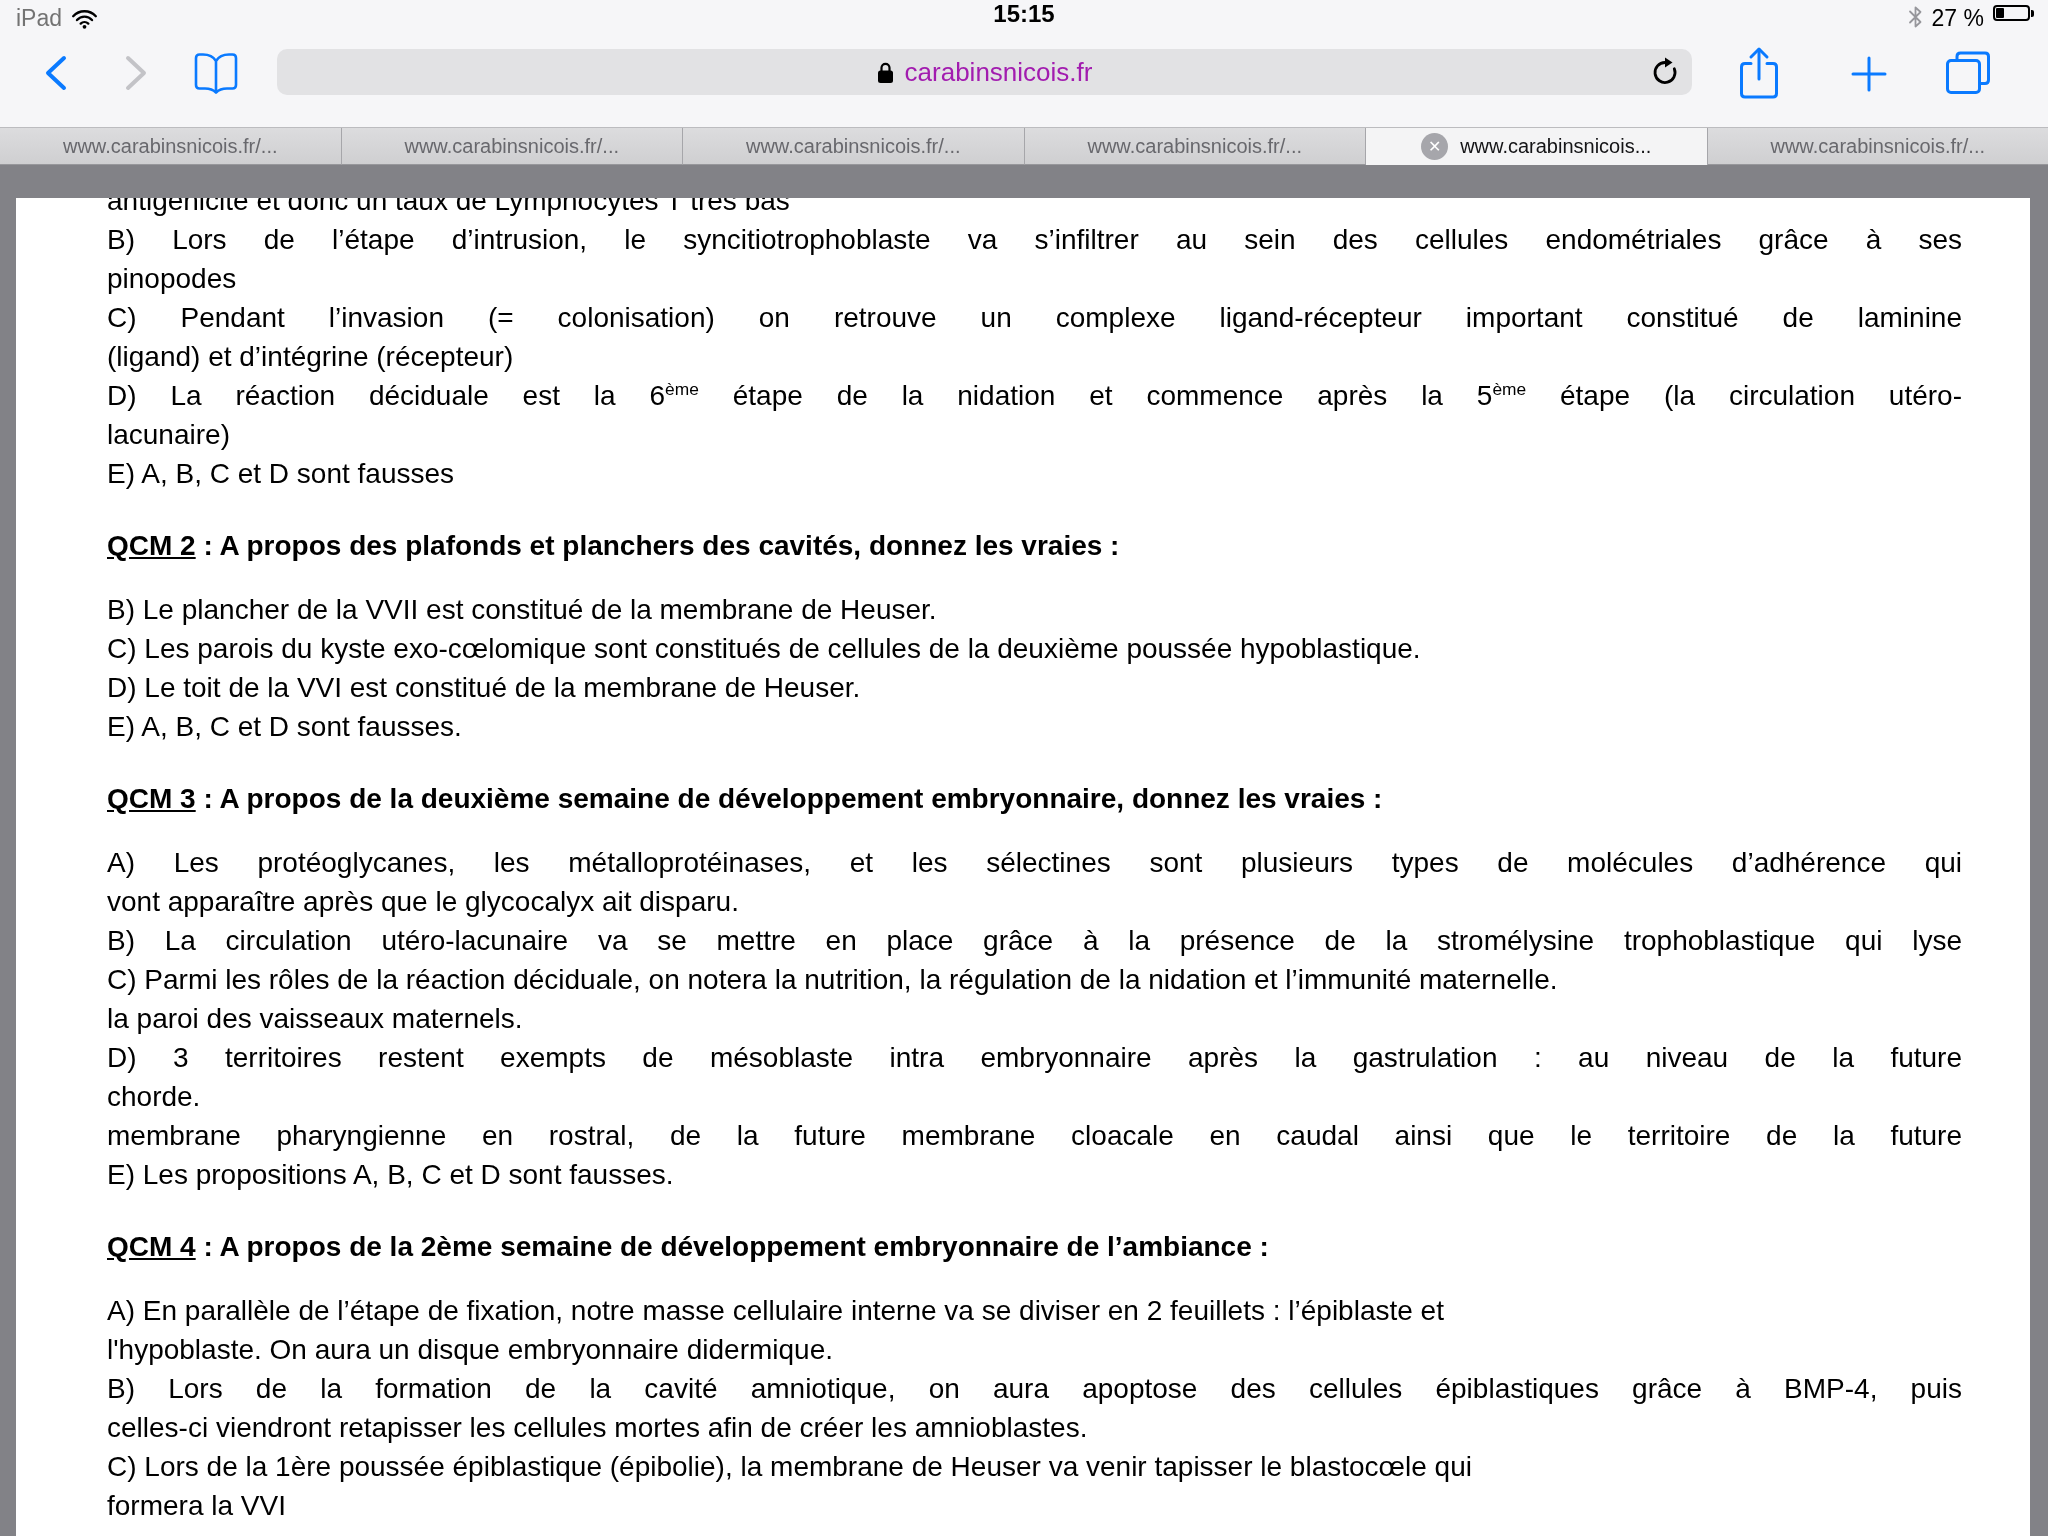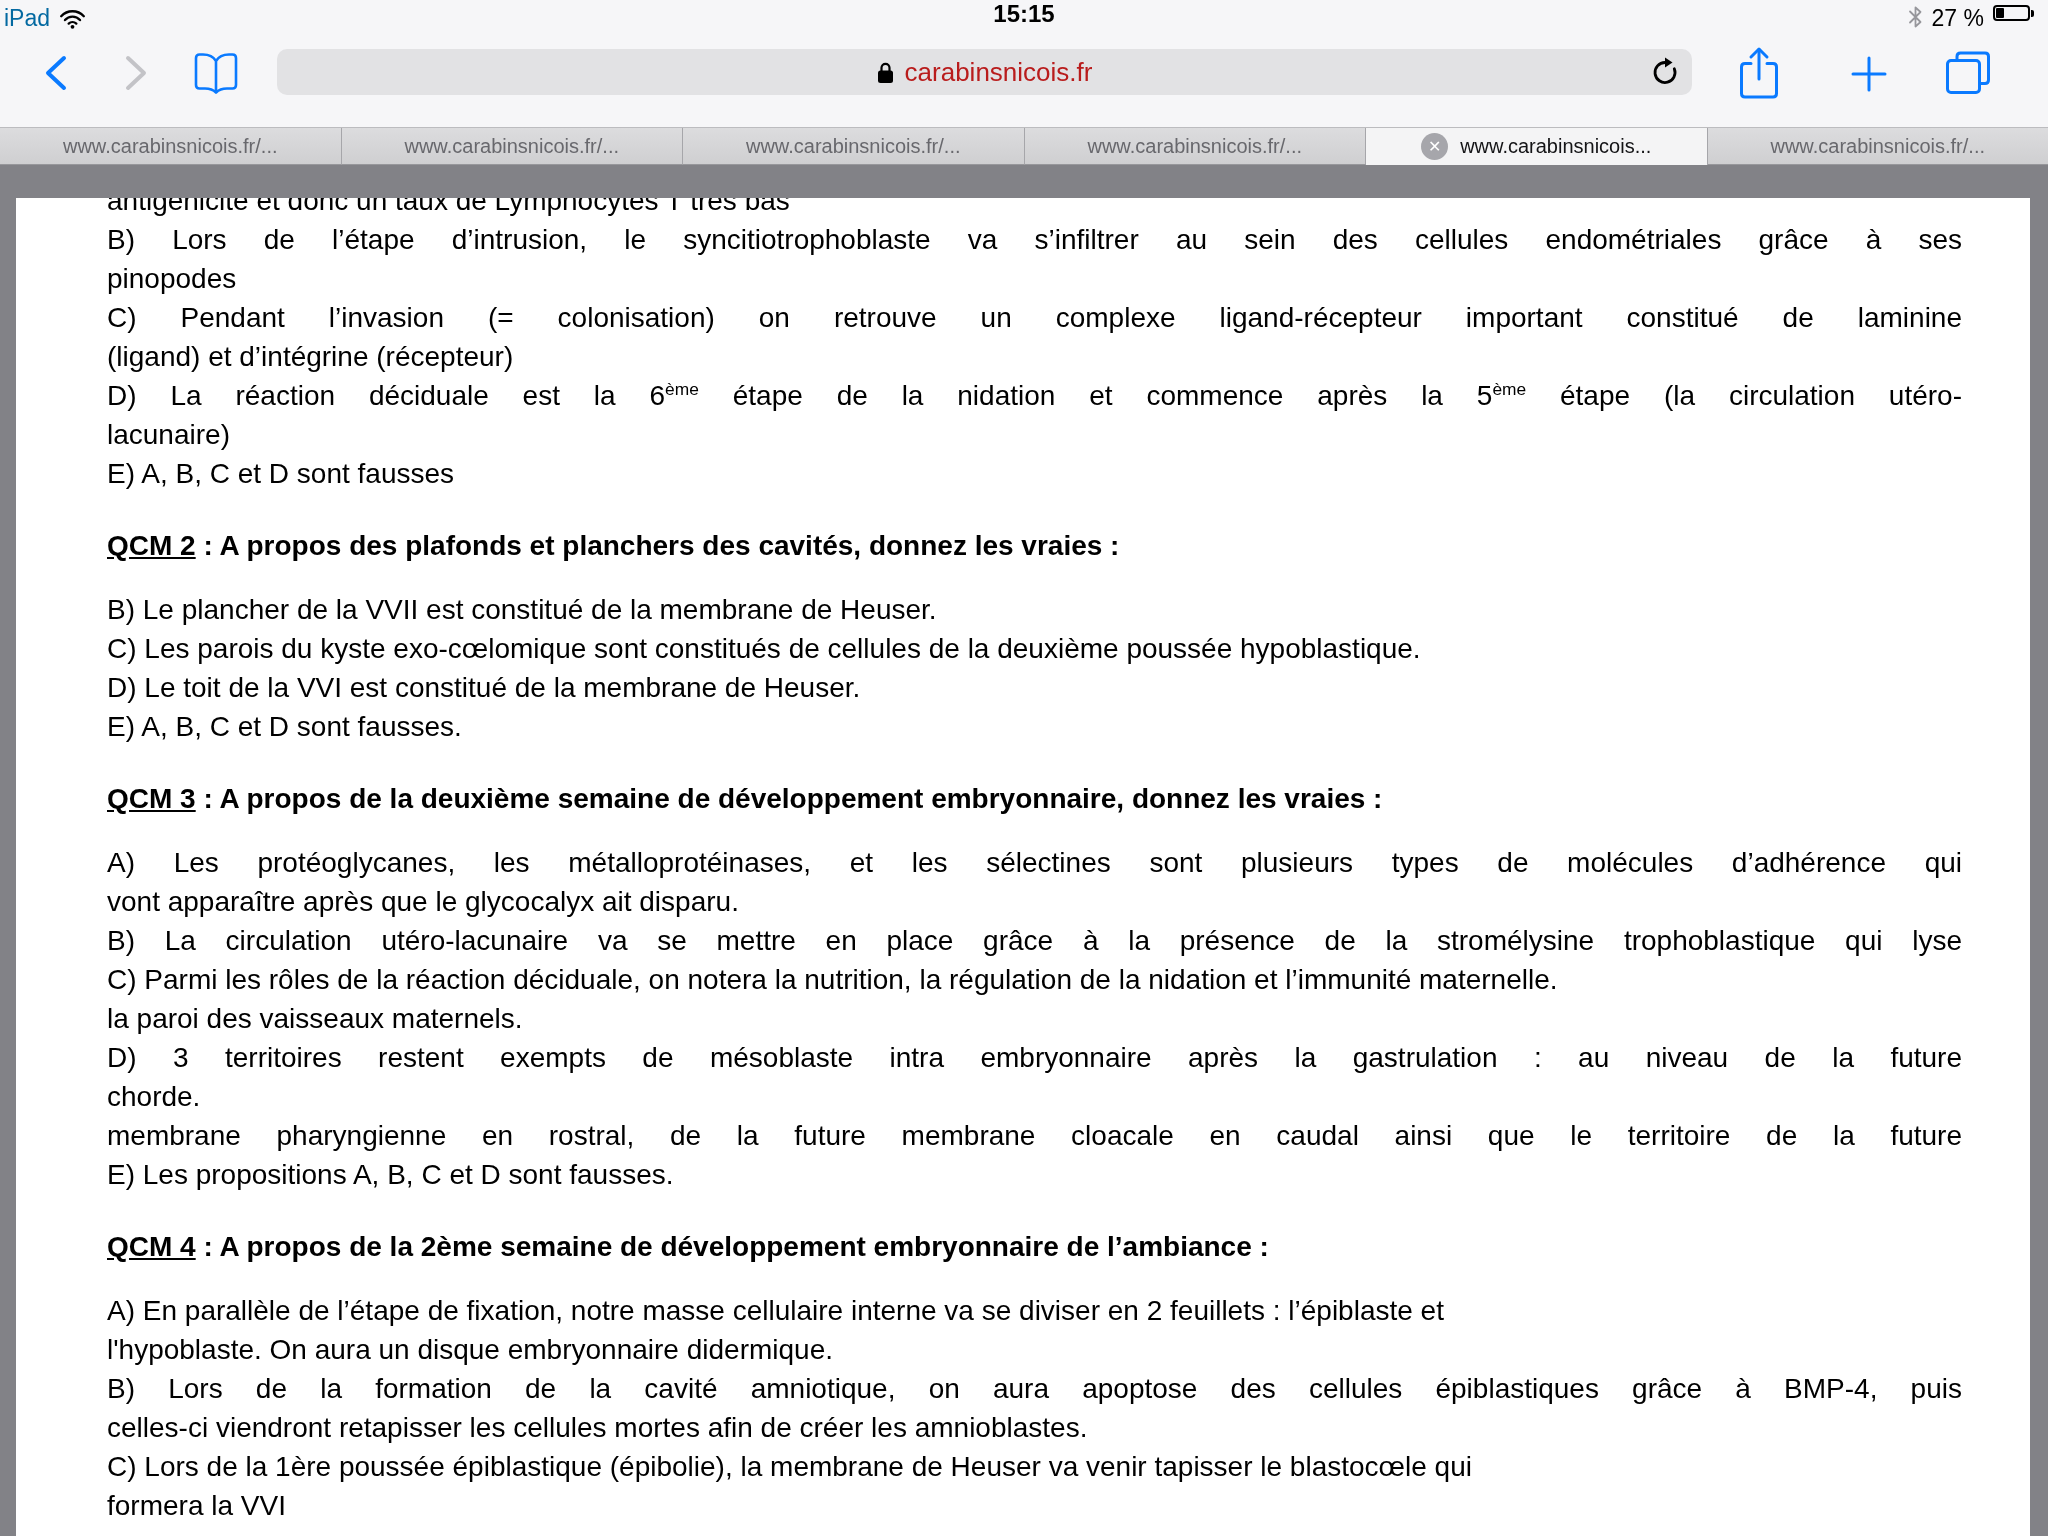--- a/index.html
+++ b/index.html
@@ -5,36 +5,36 @@
   * { margin:0; padding:0; box-sizing:border-box; }
   html,body { width:2048px; height:1536px; overflow:hidden; }
   body {
     font-family:"Liberation Sans","DejaVu Sans",sans-serif;
     background:#828287;
     position:relative;
   }
 
   
   .statusbar{position:absolute;top:0;left:0;width:100%;height:40px;background:#f6f6f8;z-index:5;}
-  .sb-left{position:absolute;left:4px;top:5px;display:flex;align-items:center;gap:9px;font-size:23px;color:#0369a1;}
+  .sb-left{position:absolute;left:16px;top:5px;display:flex;align-items:center;gap:9px;font-size:23px;color:#737373;}
   .sb-time{position:absolute;left:0;right:0;top:0;text-align:center;font-size:24px;font-weight:600;color:#000;}
   .sb-right{position:absolute;right:14px;top:5px;display:flex;align-items:flex-start;gap:9px;font-size:23px;color:#000;}
   .battery-wrap{display:flex;align-items:center;}
   .battery{width:37px;height:16px;border:2px solid #000;border-radius:4px;padding:1px;}
   .battery-fill{display:block;height:100%;background:#000;border-radius:1px;}
   .battery-nub{width:3px;height:7px;background:#000;border-radius:0 2px 2px 0;margin-left:1px;}
 
   
   .toolbar{position:absolute;top:40px;left:0;width:100%;height:87px;background:#f6f6f8;z-index:5;}
   .nav-btn{position:absolute;top:18px;}
   .addressbar{
     position:absolute;left:277px;top:9px;width:1415px;height:46px;
     background:#e2e2e4;border-radius:10px;
     display:flex;align-items:center;justify-content:center;gap:11px;
-    font-size:26px;color:#b91c1c;
+    font-size:26px;color:#a21caf;
   }
   .reload-btn{position:absolute;right:12px;top:8px;width:30px;height:30px;}
   .tb-right{position:absolute;top:0;}
 
   
   .tabstrip{
     position:absolute;top:127px;left:0;width:100%;height:38px;
     display:flex;background:#cfcfd1;border-top:1px solid #bcbcbf;z-index:5;
   }
   .tab{

